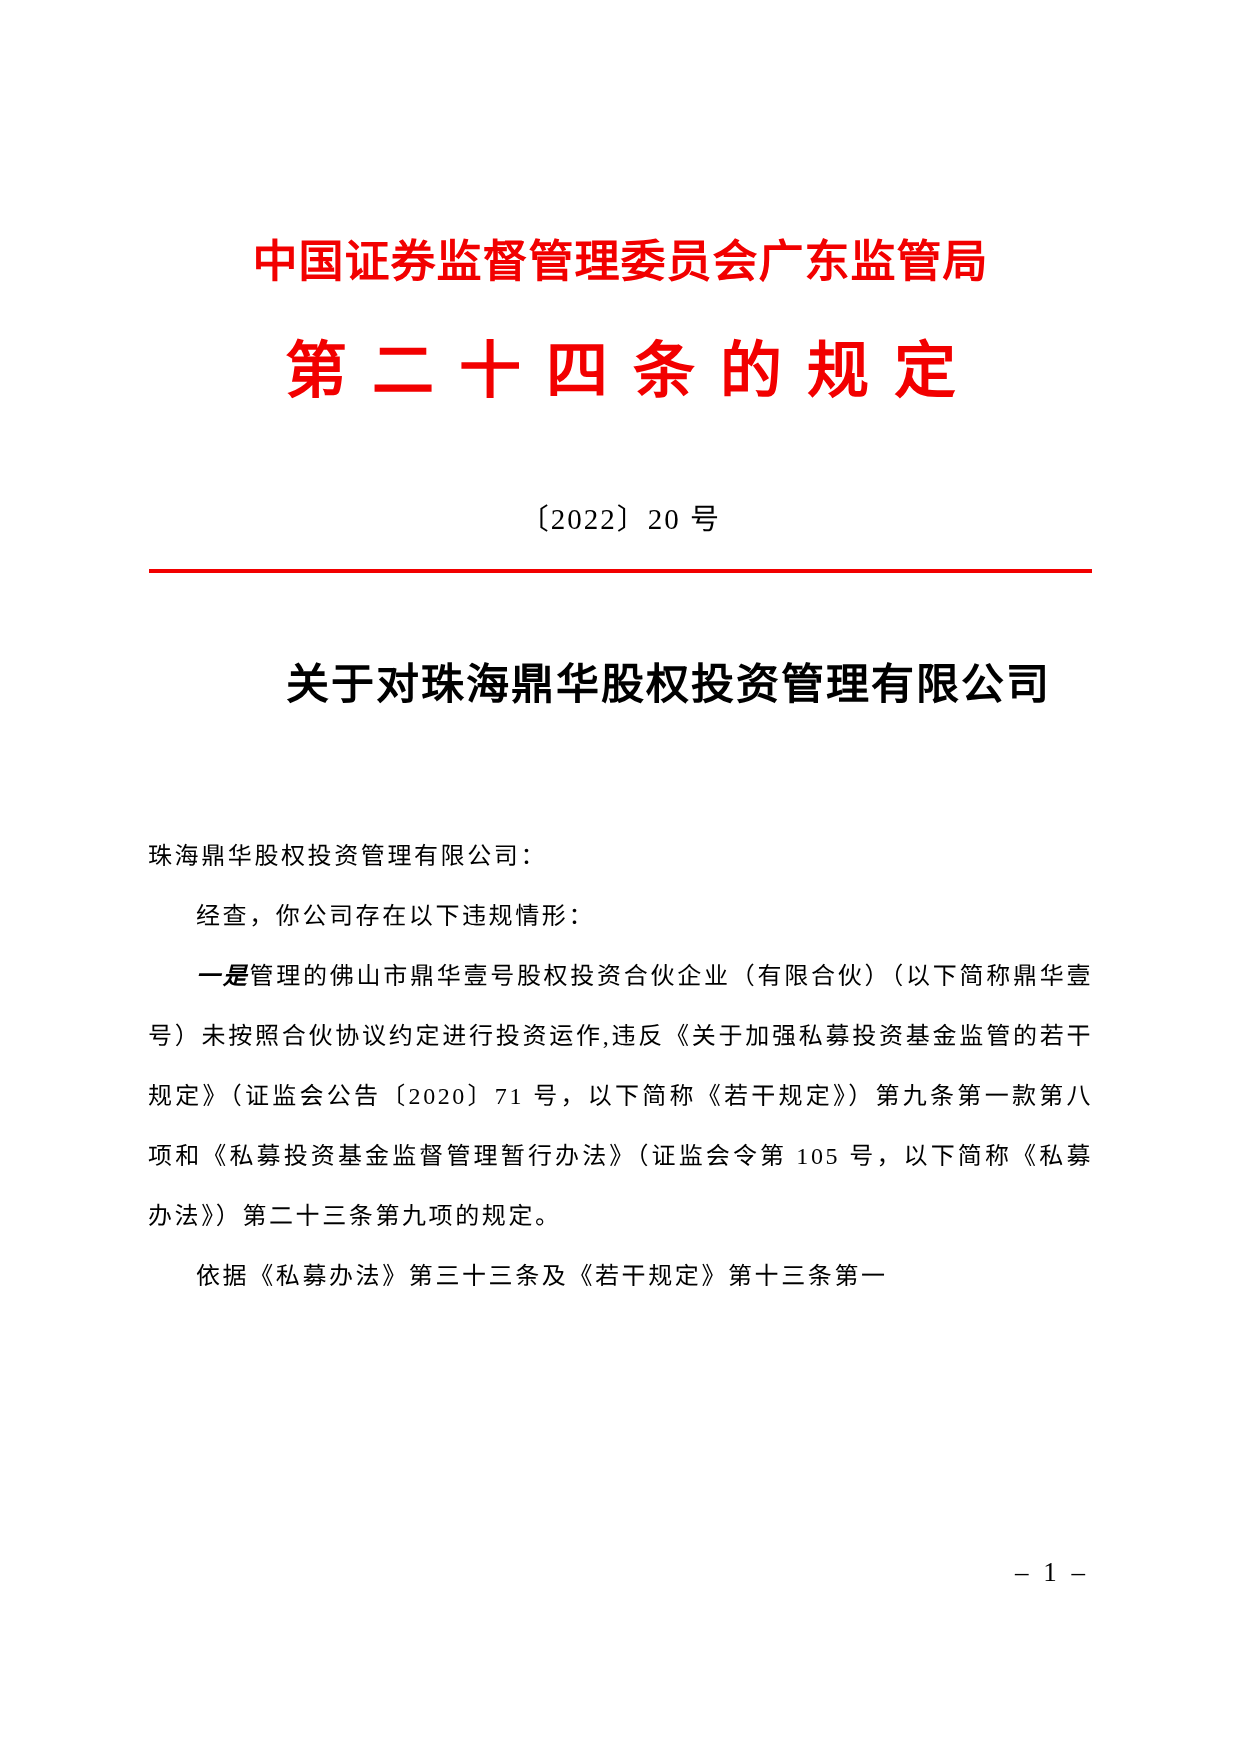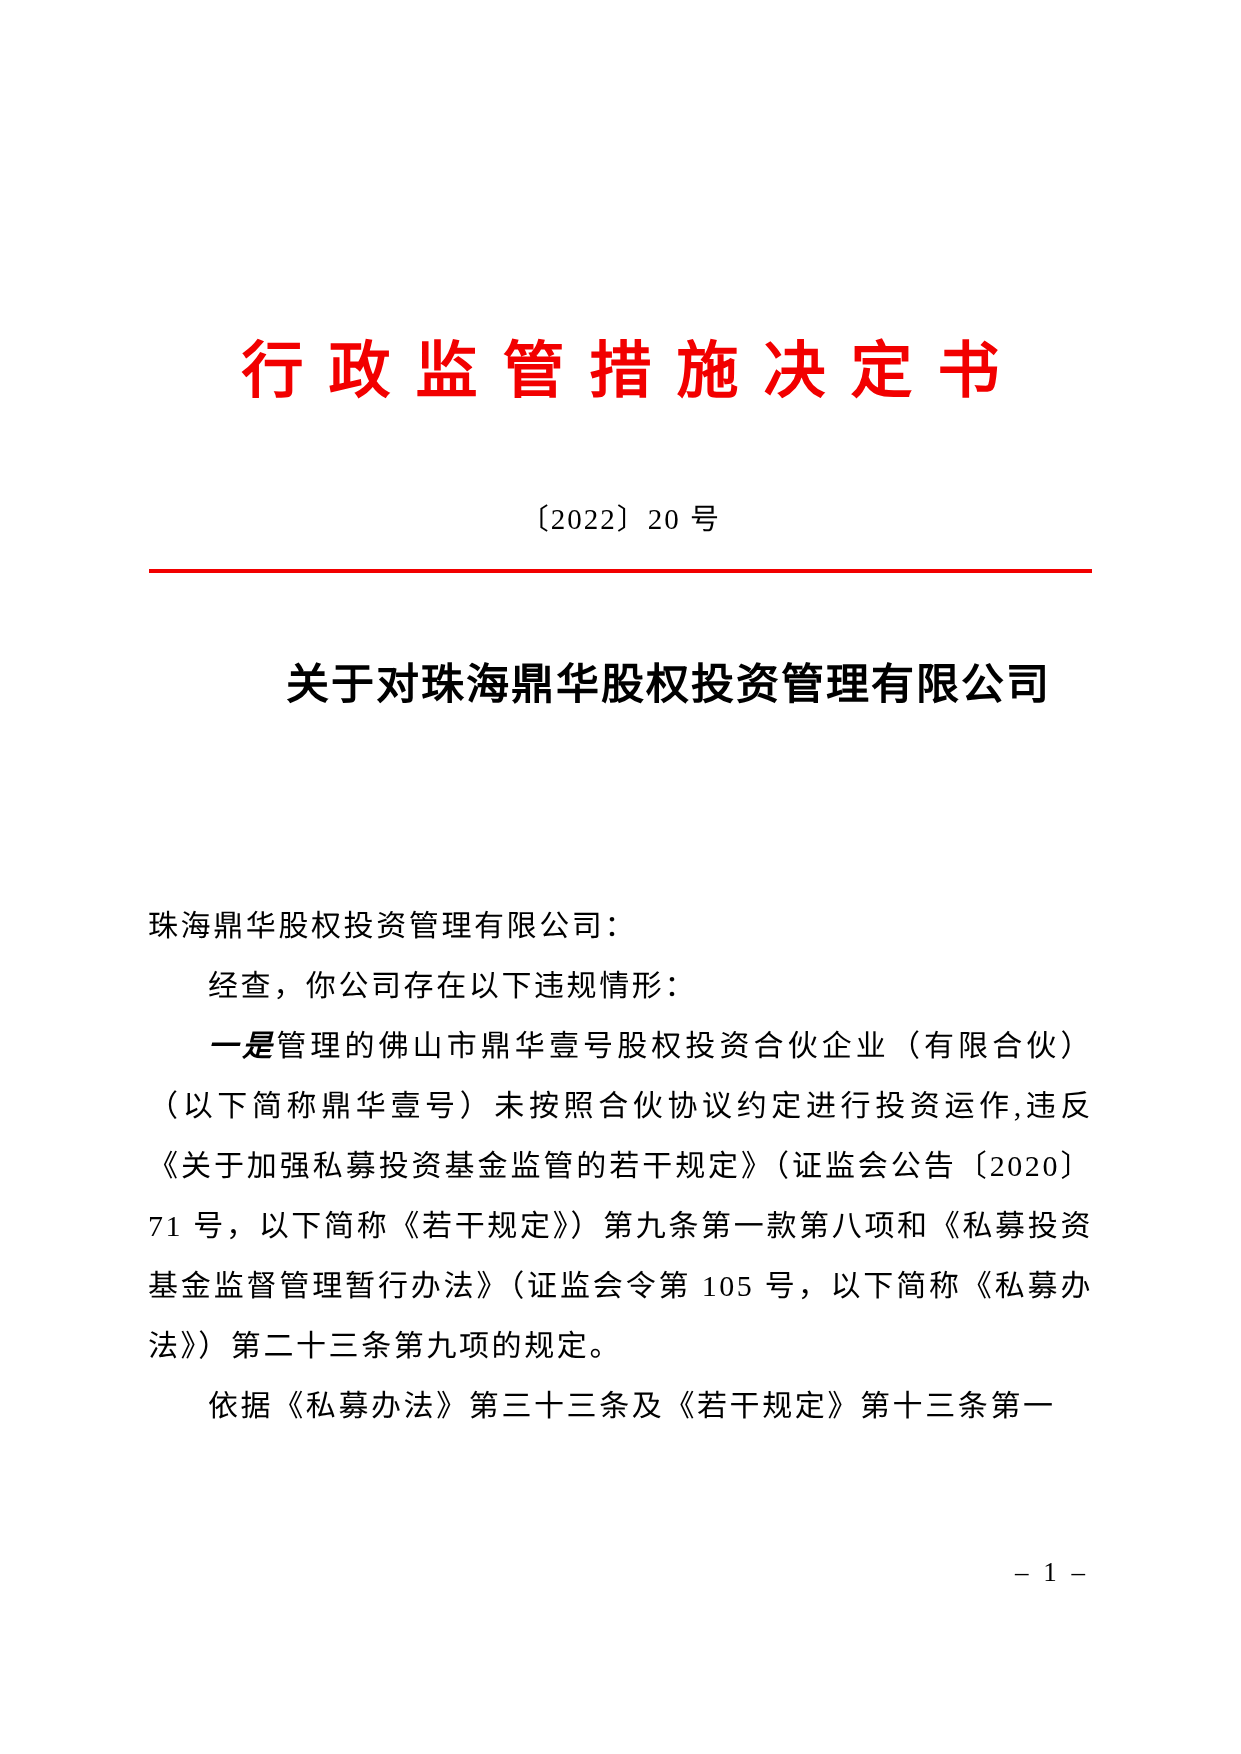--- a/index.html
+++ b/index.html
@@ -67,24 +67,24 @@
     width: 100%;
     text-align: center;
     font-size: 43px;
     line-height: 73px;
     font-weight: bold;
     letter-spacing: 2px;
     padding-left: 48px;
   }
   .doc-body {
     position: absolute;
-    top: 896px;
+    top: 826px;
     left: 148px;
     width: 945px;
-    font-size: 30px;
+    font-size: 24px;
     line-height: 60px;
     letter-spacing: 2.6px;
     text-align: justify;
   }
   .doc-body p {
     margin: 0;
     text-indent: 2em;
   }
   .doc-body p.no-indent {
     text-indent: 0;
@@ -104,22 +104,23 @@
     font-size: 27px;
     line-height: 32px;
     letter-spacing: 4px;
   }
 </style>
 </head>
 <body>
 
 <div class="page">
 
+  <div class="issuer">中国证券监督管理委员会广东监管局</div>
 
-  <div class="doctype">行政监管措施决定书</div>
+  <div class="doctype">第二十四条的规定</div>
 
   <div class="docnum">〔2022〕20 号</div>
 
   <div class="redline"></div>
 
   <div class="decision-title">
     <div>关于对珠海鼎华股权投资管理有限公司</div>
   </div>
 
   <section class="doc-body">

